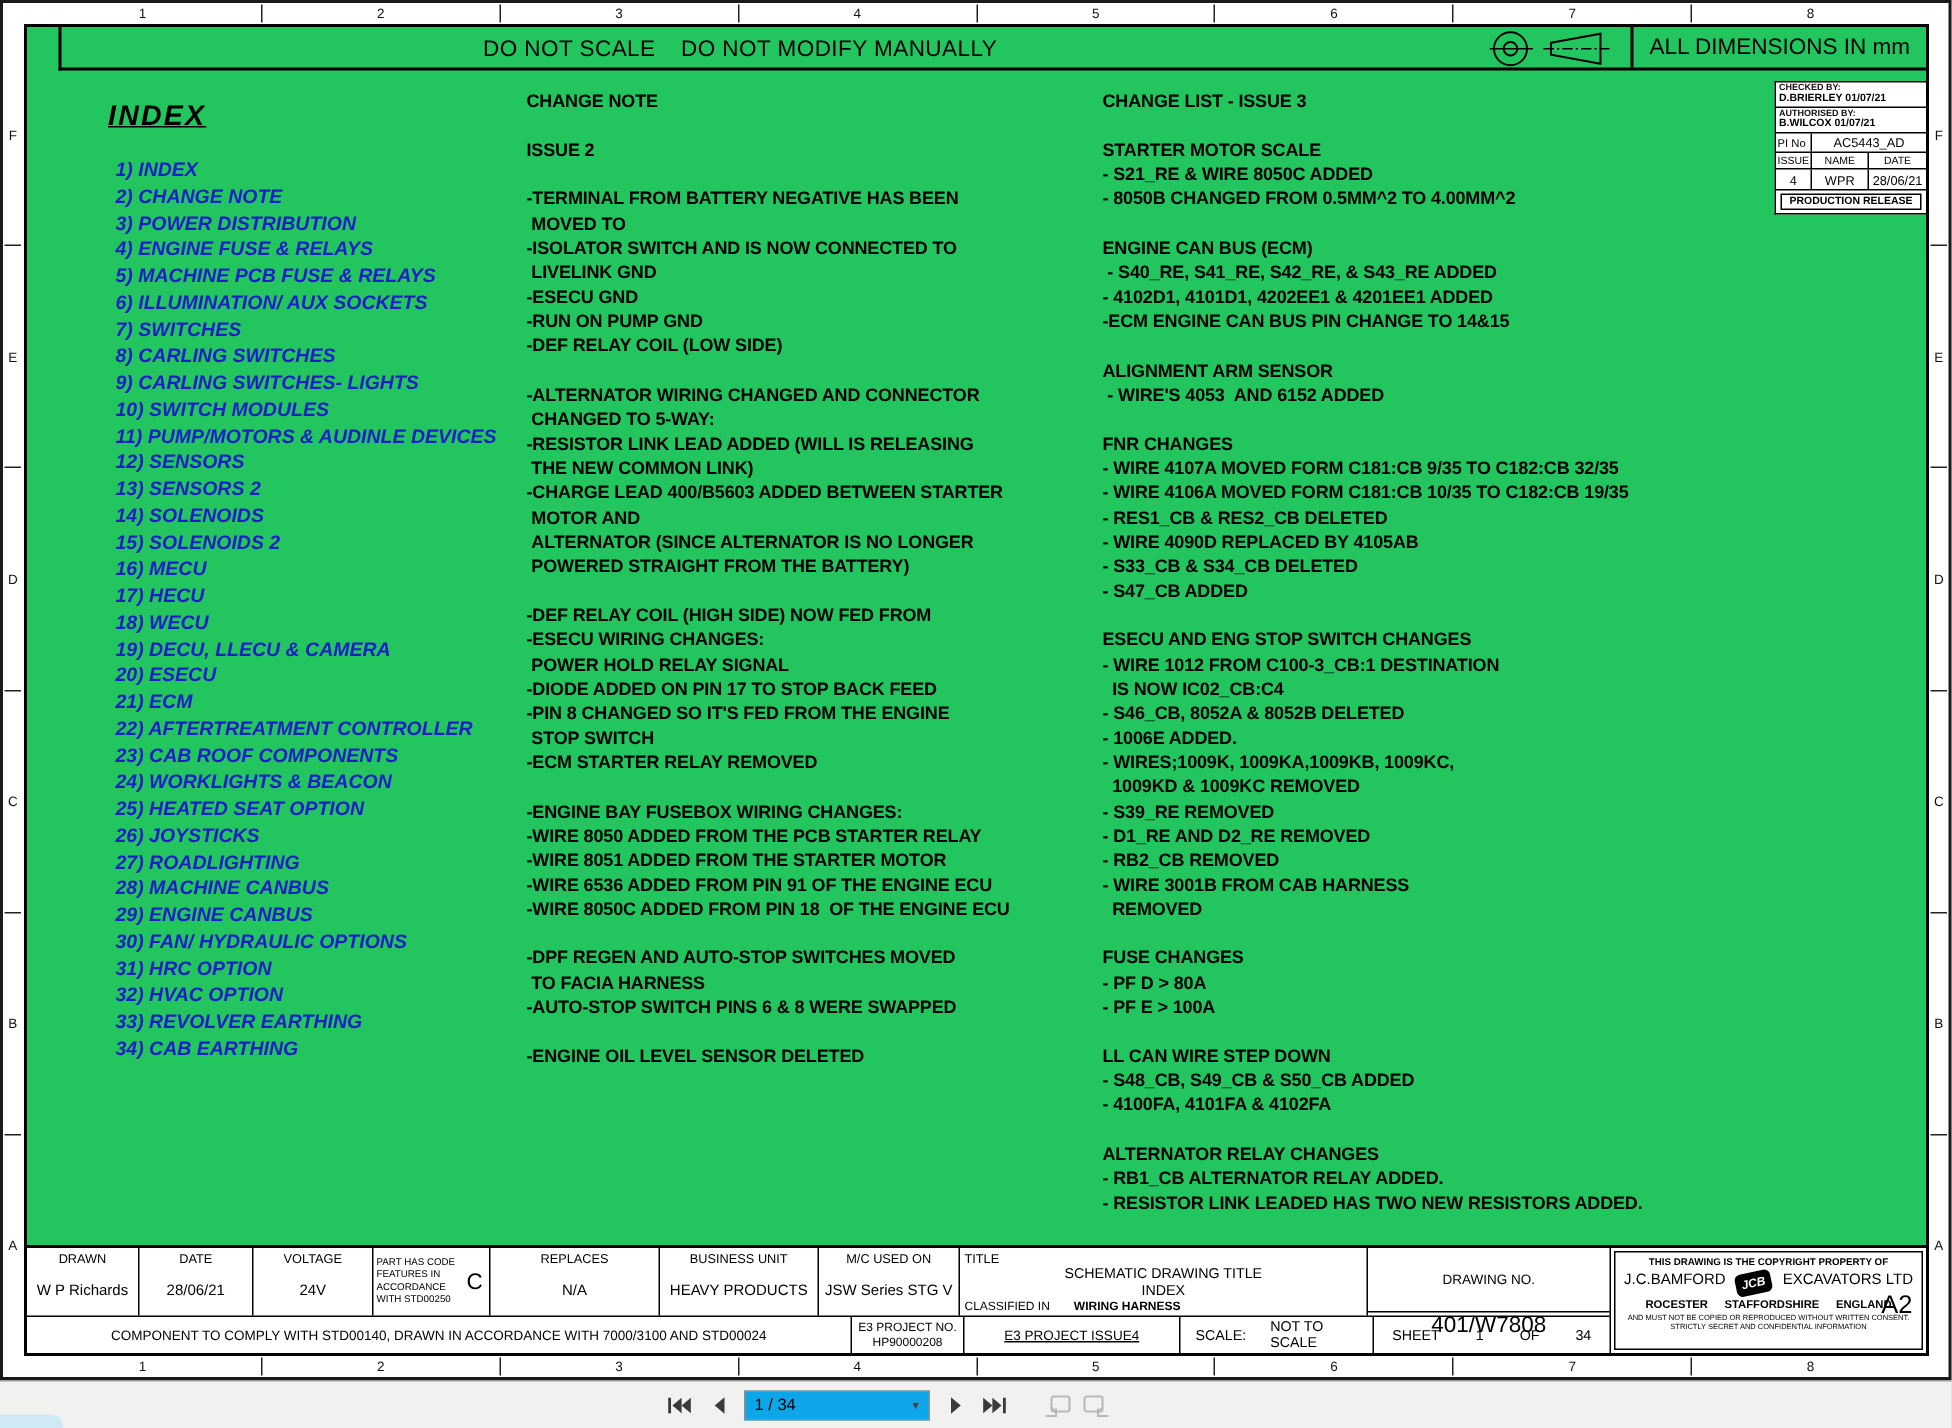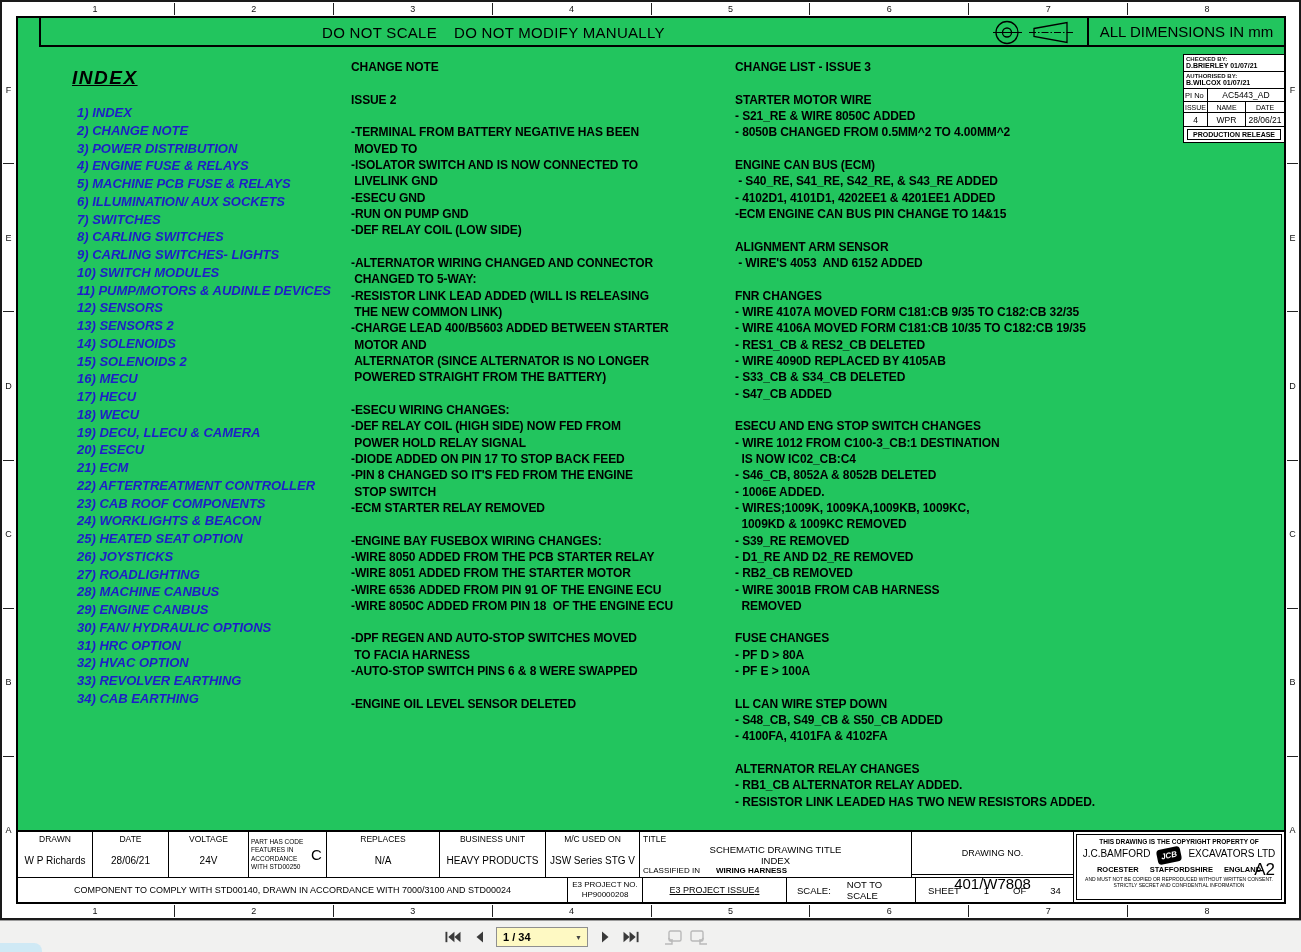--- a/index.html
+++ b/index.html
@@ -116,22 +116,22 @@
   .cp-notice { font-size:5px; line-height:6px; margin-top:2px; }
 
   
   .toolbar { position:absolute; left:0; bottom:0; width:1301px; height:32px;
              background:#f1f1f0; border-top:1px solid #9c9c9c; }
   .nav-group { position:absolute; left:440px; top:5px; display:flex; align-items:center; }
   .nav-btn { width:26px; height:22px; display:flex; align-items:center; justify-content:center;
              border-radius:2px; cursor:pointer; }
   .nav-btn svg { fill:#3a3a3a; }
   .nav-btn.disabled svg { fill:none; stroke:#b9b9b9; }
-  .page-combo { width:92px; height:20px; background:#fef9c3; border:1px solid #8f8f8f;
-                display:flex; align-items:center; font-size:11px; padding-left:6px; margin:0 4px;font-weight:bold; }
+  .page-combo { width:124px; height:20px; background:#0ea5e9; border:1px solid #8f8f8f;
+                display:flex; align-items:center; font-size:11px; padding-left:6px; margin:0 4px; }
   .combo-arrow { margin-left:auto; padding-right:5px; font-size:7px; color:#444; }
   .tb-spacer { width:16px; }
   .corner-glow { position:absolute; left:0; bottom:0; width:42px; height:9px;
                  background:#cfe9f5; border-radius:0 8px 0 0; }
 </style>
 </head>
 <body>
 
 <div class="page">
 
@@ -258,22 +258,22 @@
             <div class="line">-RESISTOR LINK LEAD ADDED (WILL IS RELEASING</div>
             <div class="line"> THE NEW COMMON LINK)</div>
             <div class="line">-CHARGE LEAD 400/B5603 ADDED BETWEEN STARTER</div>
             <div class="line"> MOTOR AND</div>
             <div class="line"> ALTERNATOR (SINCE ALTERNATOR IS NO LONGER</div>
             <div class="line"> POWERED STRAIGHT FROM THE BATTERY)</div>
           </div>
 
           <div class="para">
 
-          <div class="line">-ESECU WIRING CHANGES:</div>
-            <div class="line">-DEF RELAY COIL (HIGH SIDE) NOW FED FROM</div>
+          <div class="line">-DEF RELAY COIL (HIGH SIDE) NOW FED FROM</div>
+            <div class="line">-ESECU WIRING CHANGES:</div>
             <div class="line"> POWER HOLD RELAY SIGNAL</div>
             <div class="line">-DIODE ADDED ON PIN 17 TO STOP BACK FEED</div>
             <div class="line">-PIN 8 CHANGED SO IT'S FED FROM THE ENGINE</div>
             <div class="line"> STOP SWITCH</div>
             <div class="line">-ECM STARTER RELAY REMOVED</div>
           </div>
 
           <div class="para">
 
           <div class="line">-ENGINE BAY FUSEBOX WIRING CHANGES:</div>
@@ -295,21 +295,21 @@
           <div class="line">-ENGINE OIL LEVEL SENSOR DELETED</div>
           </div>
         </div>
     </div>
 
     <div class="txt-col list-col">
       <div class="line">CHANGE LIST - ISSUE 3</div>
       <div>
 
           <div class="para">
-            <div class="line">STARTER MOTOR WIRE</div>
+            <div class="line">STARTER MOTOR SCALE</div>
             <div>
 
             <div class="line">- S21_RE &amp; WIRE 8050C ADDED</div>
               <div class="line">- 8050B CHANGED FROM 0.5MM^2 TO 4.00MM^2</div>
             </div>
           </div>
 
           <div class="para">
             <div class="line">ENGINE CAN BUS (ECM)</div>
             <div>

